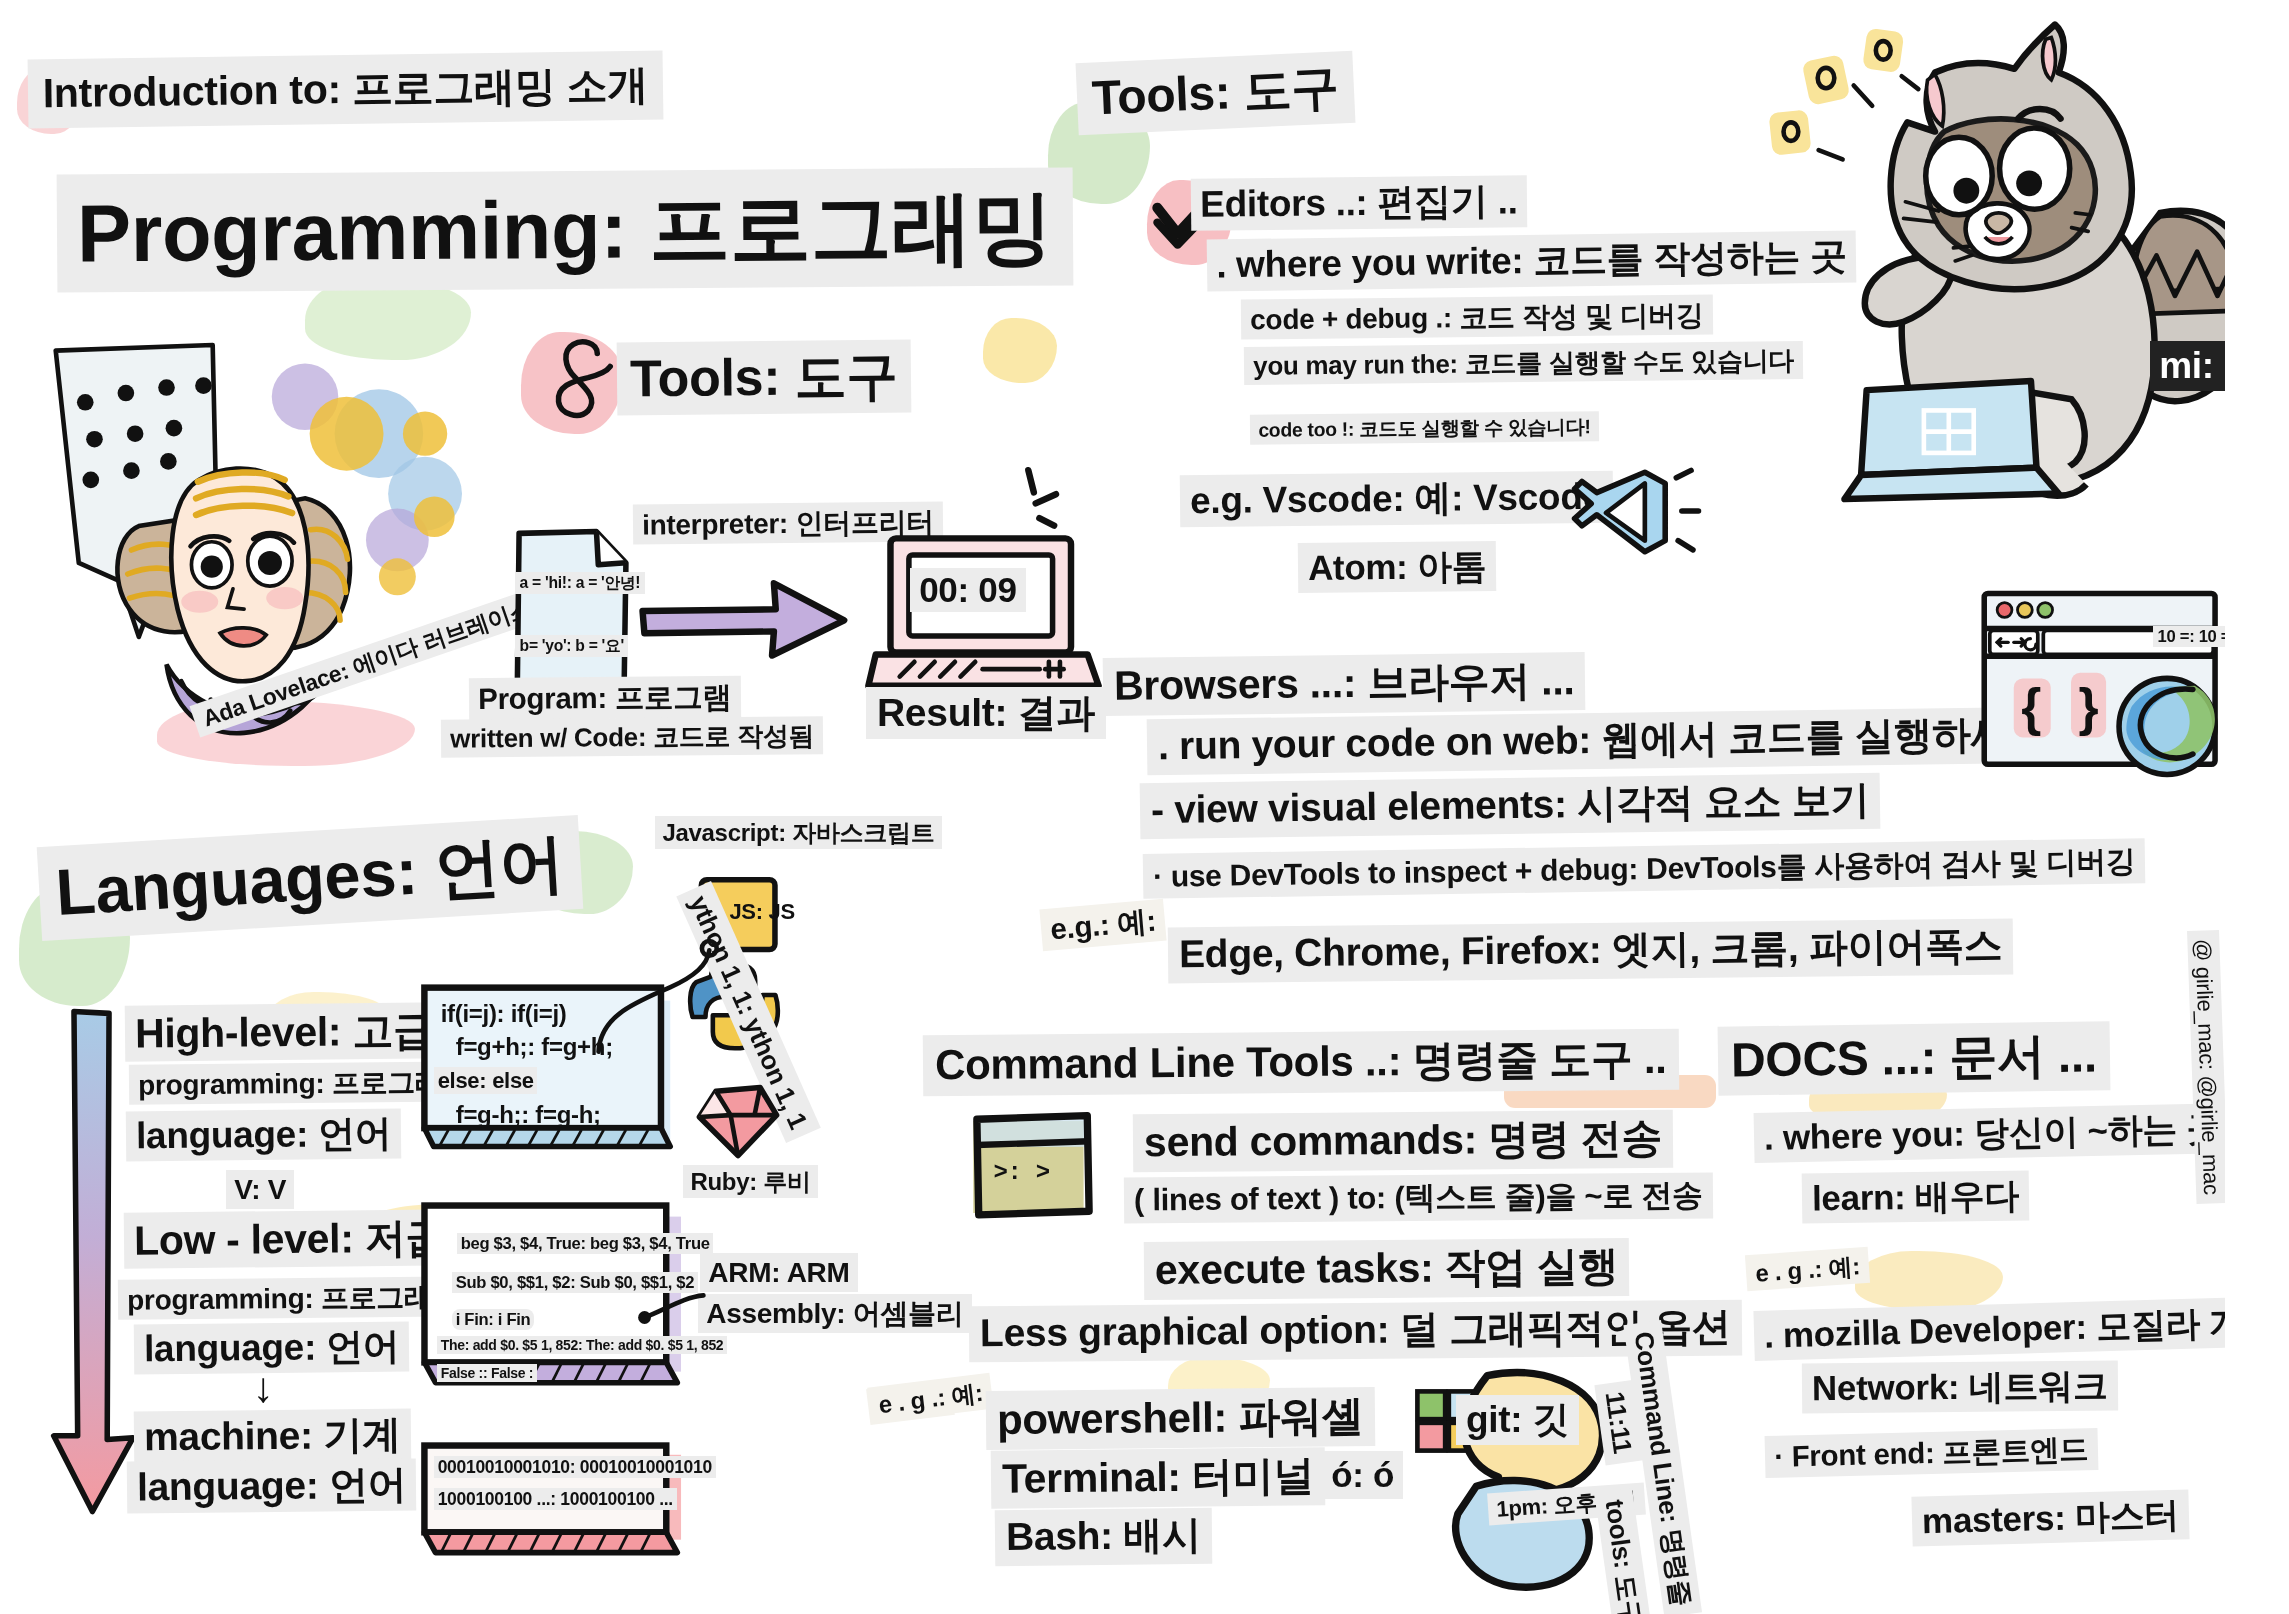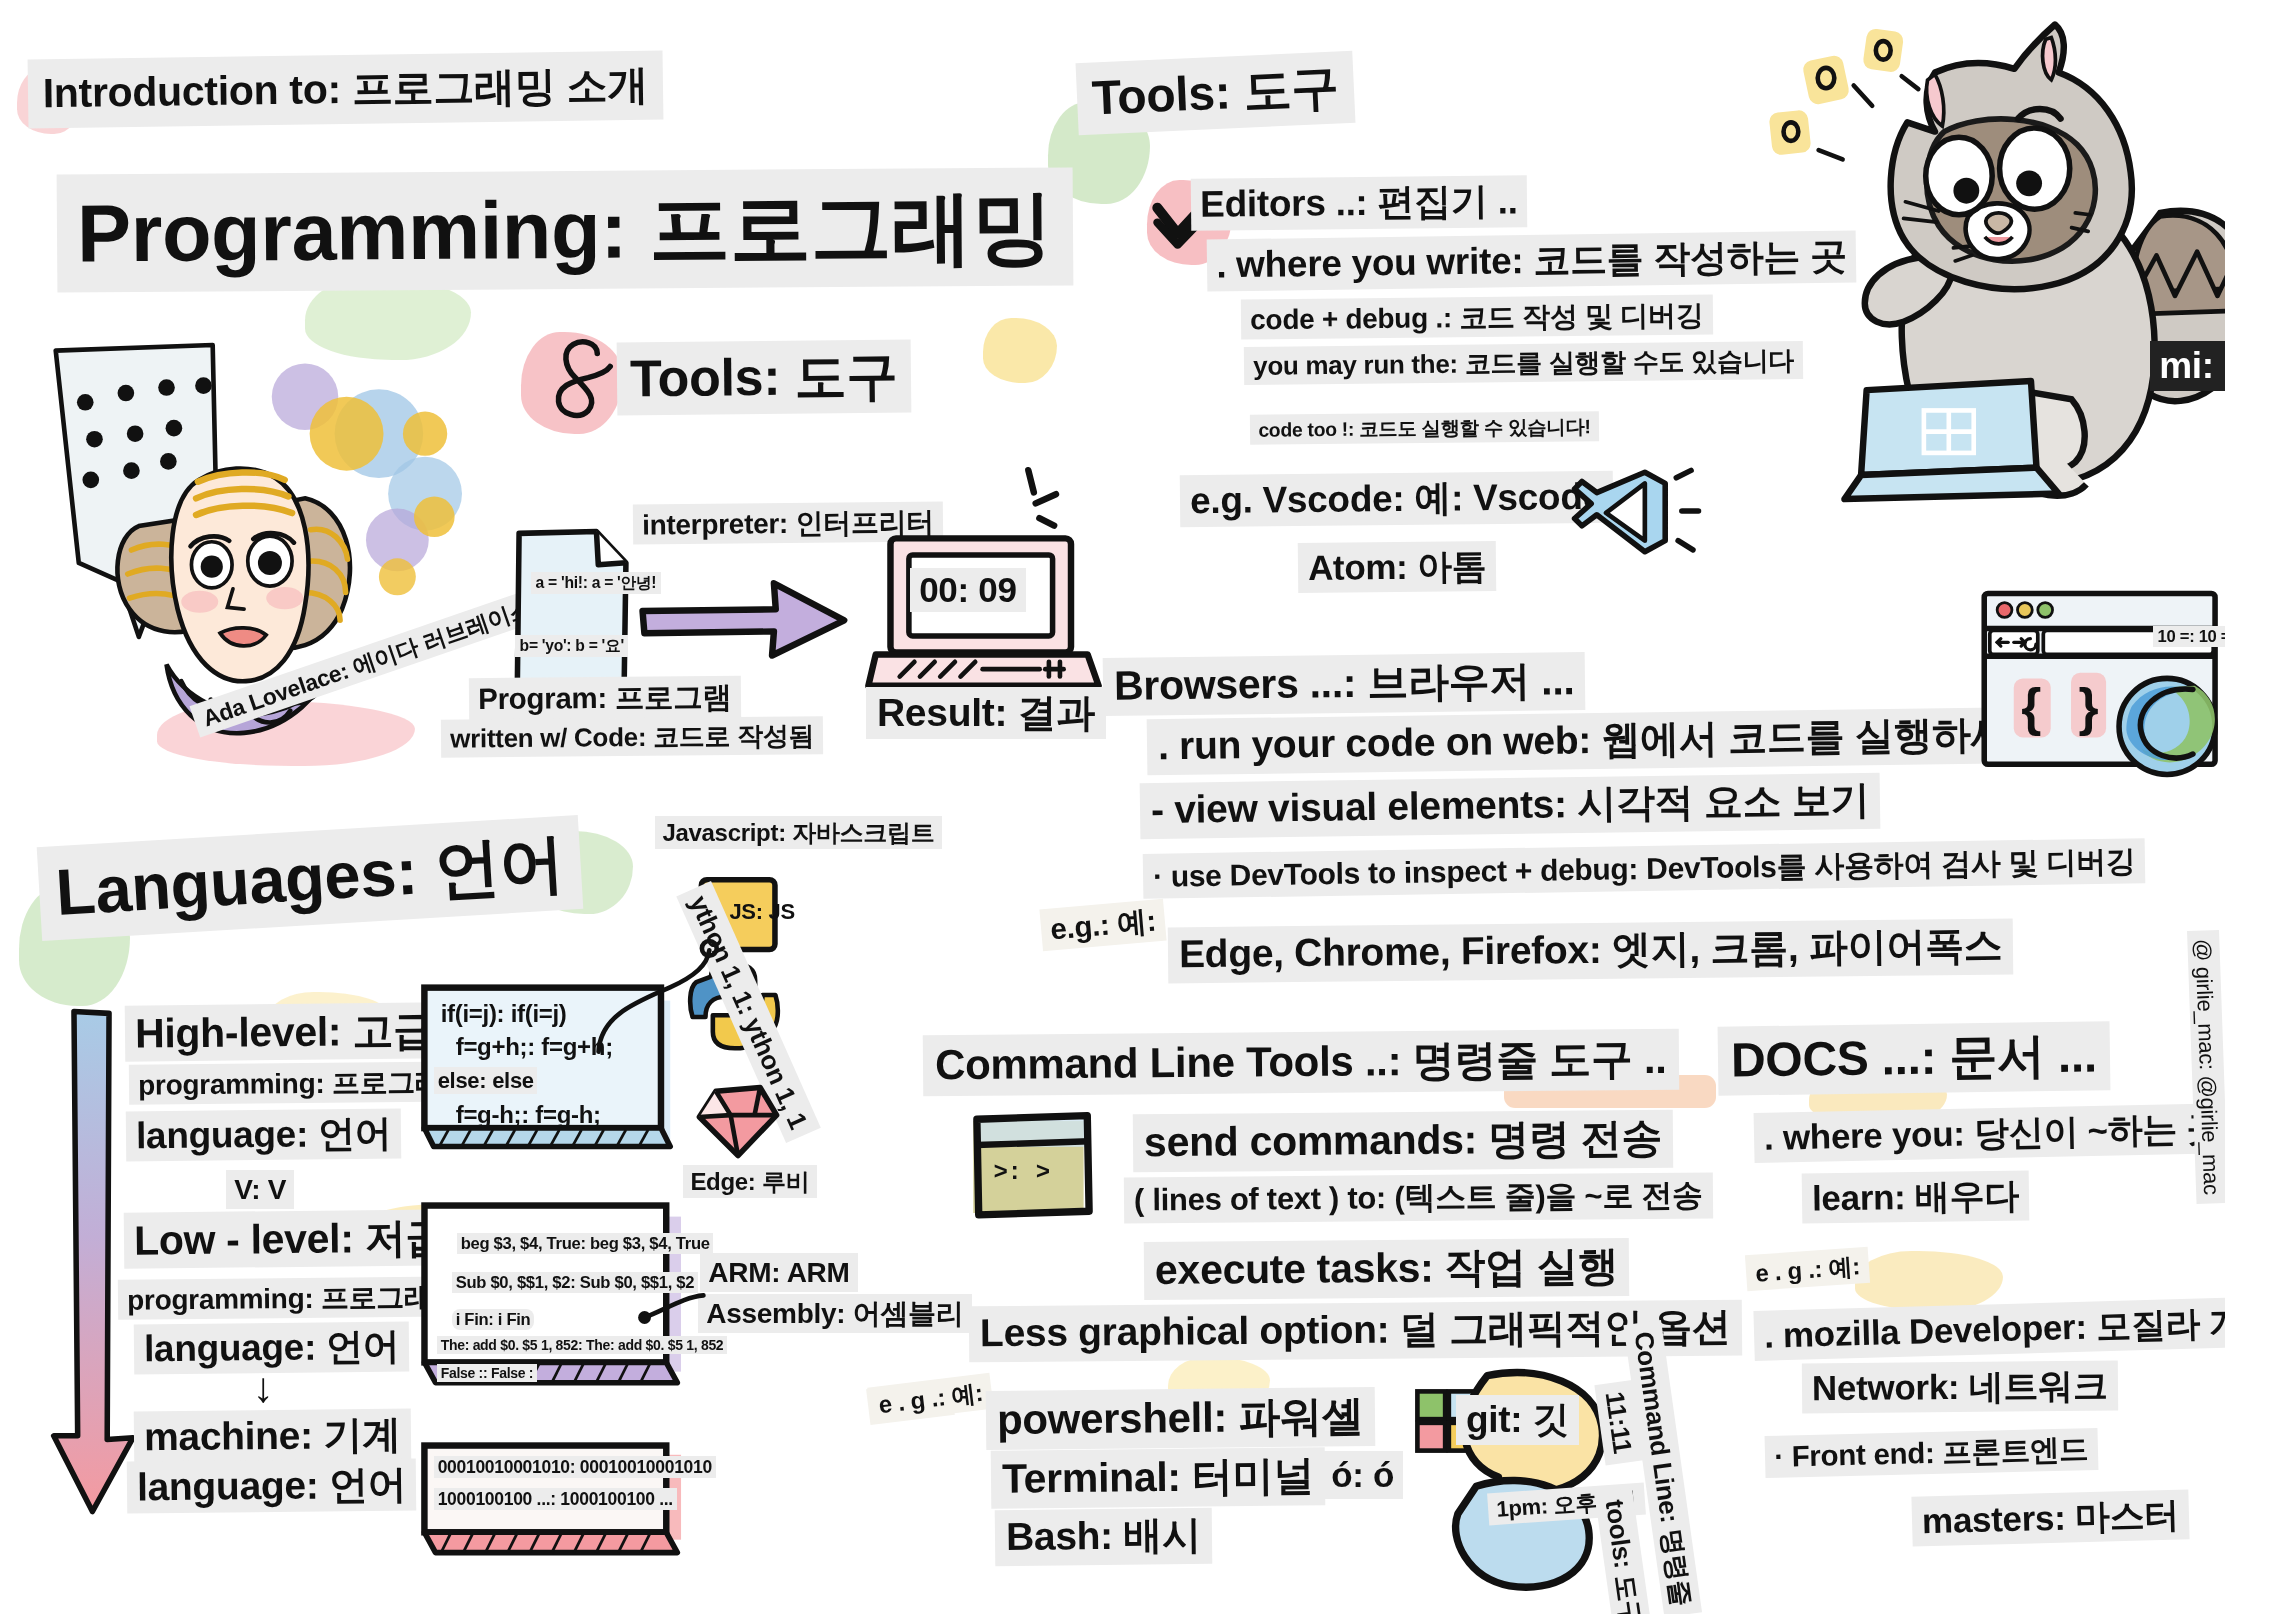--- a/index.html
+++ b/index.html
@@ -105,21 +105,21 @@
       <path d="M278 398 C294 408 314 396 320 380"></path>
     </g>
   </svg>
 
   <div class="t" style="left:185px;top:646px;font-size:23px;padding:4.6px 9.2px;transform:rotate(-19deg);font-weight:600;">Ada Lovelace: 에이다 러브레이스</div>
 
   <svg class="ill" style="left:508px;top:526px;" width="129" height="175" viewBox="0 0 140 190">
     <path d="M12 8 L96 6 L128 40 L126 178 L10 182 Z" fill="#e6f2f8" stroke="#111" stroke-width="6" stroke-linejoin="round"></path>
     <path d="M96 6 L98 42 L128 40" fill="#fff" stroke="#111" stroke-width="6" stroke-linejoin="round"></path>
   </svg>
-  <div class="t" style="left:515px;top:572px;font-size:15.7px;padding:2.8px 4.6px;font-weight:600;margin-left:16px;">a = 'hi!: a = '안녕!</div>
+  <div class="t" style="left:515px;top:572px;font-size:15.7px;padding:2.8px 4.6px;font-weight:600;">a = 'hi!: a = '안녕!</div>
   <div class="t" style="left:515px;top:635px;font-size:15.7px;padding:2.8px 4.6px;font-weight:600;">b= 'yo': b = '요'</div>
   <div class="t" style="left:515px;top:679px;font-size:15.7px;padding:2.8px 4.6px;font-weight:600;">C = 10: C = 10</div>
 
   <div class="t" style="left:469px;top:677px;font-size:29.5px;padding:5.5px 9.2px;transform:rotate(-0.5deg);">Program: 프로그램</div>
   <div class="t" style="left:441px;top:718px;font-size:26px;padding:5.5px 9.2px;transform:rotate(-0.5deg);">written w/ Code: 코드로 작성됨</div>
 
   <div class="t" style="left:633px;top:503px;font-size:28px;padding:5.5px 9.2px;transform:rotate(-0.6deg);">interpreter: 인터프리터</div>
 
   <svg class="ill" style="left:637px;top:563px;" width="222" height="111" viewBox="0 0 240 120">
     <path d="M6 52 L150 50 L148 22 L224 62 L146 100 L148 74 L8 76 Z" fill="#c3aedd" stroke="#111" stroke-width="7" stroke-linejoin="round"></path>
@@ -375,21 +375,21 @@
   </svg>
   <div class="t" style="left:711px;top:881px;font-size:26px;padding:5.5px 9.2px;transform:rotate(66deg);transform-origin:left top;">ython 1, 1: ython 1, 1</div>
 
   <svg class="ill" style="left:692px;top:1078px;" width="92" height="88" viewBox="0 0 100 95">
     <path d="M26 14 L74 10 L92 40 L50 84 L8 42 Z" fill="#f39aa0" stroke="#111" stroke-width="6" stroke-linejoin="round"></path>
     <path d="M26 14 L42 40 L8 42" fill="#fce6e7" stroke="#111" stroke-width="5" stroke-linejoin="round"></path>
     <path d="M42 40 L92 40" stroke="#111" stroke-width="5"></path>
     <path d="M42 40 L50 84" stroke="#111" stroke-width="5"></path>
     <path d="M74 10 L68 40" stroke="#111" stroke-width="5"></path>
   </svg>
-  <div class="t" style="left:683px;top:1165px;font-size:24px;padding:3.7px 7.4px;">Edge: 루비</div>
+  <div class="t" style="left:683px;top:1165px;font-size:24px;padding:3.7px 7.4px;">Ruby: 루비</div>
 
   <svg class="ill" style="left:591px;top:941px;" width="148" height="120" viewBox="0 0 160 130">
     <path d="M8 120 C10 80 50 66 86 50 C112 38 126 26 128 10" fill="none" stroke="#111" stroke-width="5" stroke-linecap="round"></path>
     <circle cx="128" cy="8" r="8" fill="none" stroke="#111" stroke-width="5"></circle>
   </svg>
 
   <div class="t" style="left:700px;top:1253px;font-size:28px;padding:4.6px 8.3px;text-align:center;">ARM: ARM</div>
   <div class="t" style="left:698px;top:1294px;font-size:28px;padding:4.6px 8.3px;">Assembly: 어셈블리</div>
   <svg class="ill" style="left:637px;top:1288px;" width="74" height="46" viewBox="0 0 80 50">
     <path d="M72 8 C50 10 30 24 8 32" fill="none" stroke="#111" stroke-width="5" stroke-linecap="round"></path>

